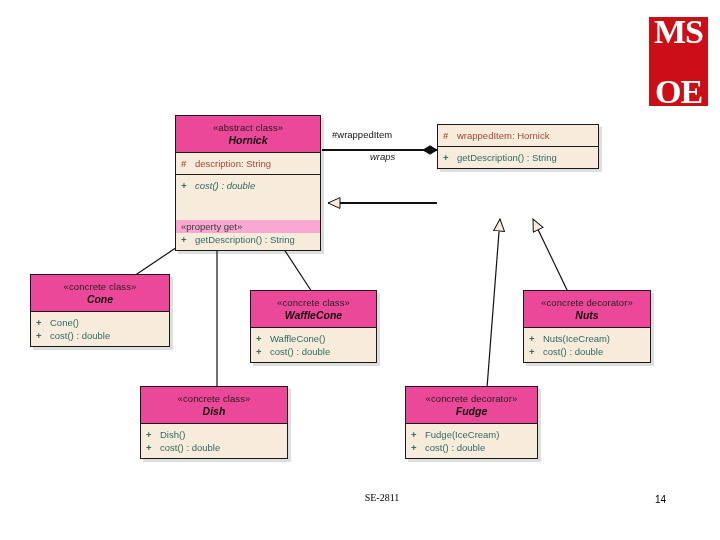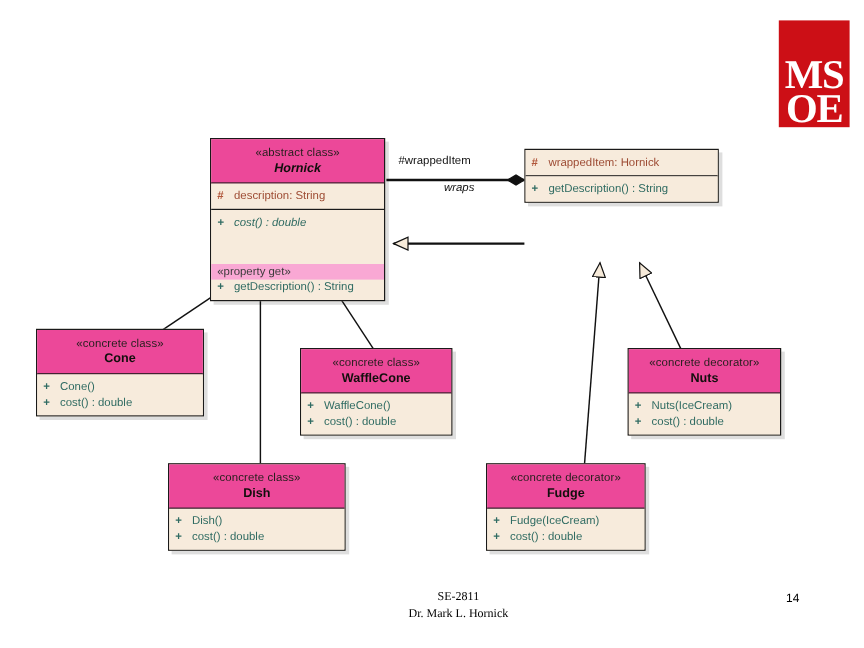--- a/index.html
+++ b/index.html
@@ -11,21 +11,21 @@
     position:relative;
   }
   #slide{position:absolute;left:0;top:0;width:720px;height:540px;}
 
   
   .logo{
     position:absolute;
     left:649px;top:17px;width:59px;height:89px;
     background:#cc0f16;
     display:flex;flex-direction:column;
-    align-items:center;justify-content:flex-end;
+    align-items:center;justify-content:space-between;
     line-height:0.86;
   }
   .logo span{
     display:block;
     font-family:"Liberation Serif", serif;
     font-weight:bold;
     color:#ffffff;
     font-size:34px;
     letter-spacing:-1px;
   }
@@ -54,20 +54,21 @@
     color:#241f1c;
     font-size:9.5px;
     letter-spacing:0.1px;
   }
   .umlbox .cname{
     display:block;
     color:#120f0d;
     font-weight:bold;
     font-size:10.5px;
     margin-top:1px;
+    font-style:italic;
   }
   .umlbox.abstractcls .cname{font-style:italic;}
   .umlbox .compartment{
     border-bottom:1px solid #1a1a1a;
     padding:4px 0 4px 0;
     background:#f7ebdc;
   }
   .umlbox .compartment:last-child{border-bottom:none;}
   .umlbox .row{
     display:flex;
@@ -294,17 +295,16 @@
           <span class="vis">+</span>
           <span>cost() : double</span>
         </div>
       </div>
     </div>
 
   </div>
 
   <div class="footer">
     <div>SE-2811</div>
-    <div>Dr. Mark L. Hornick</div>
   </div>
   <div class="pagenum">14</div>
 
 </div>
 
 </body></html>

